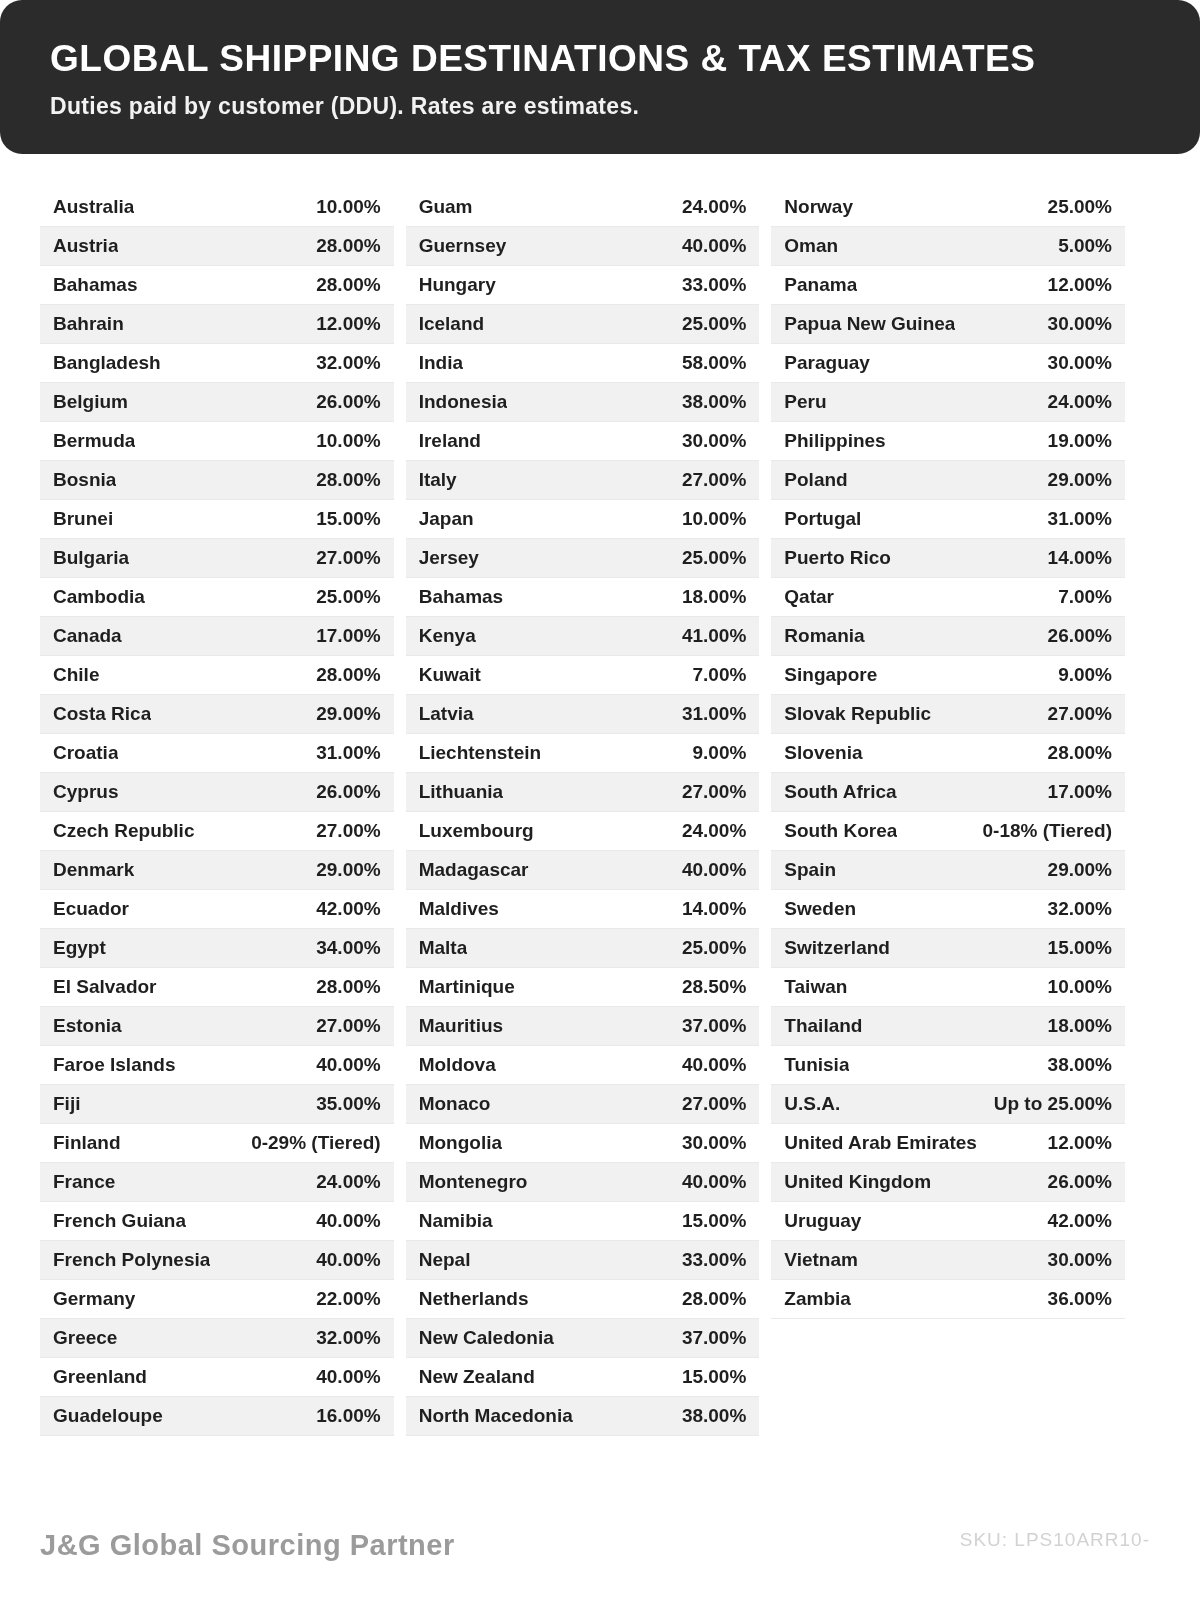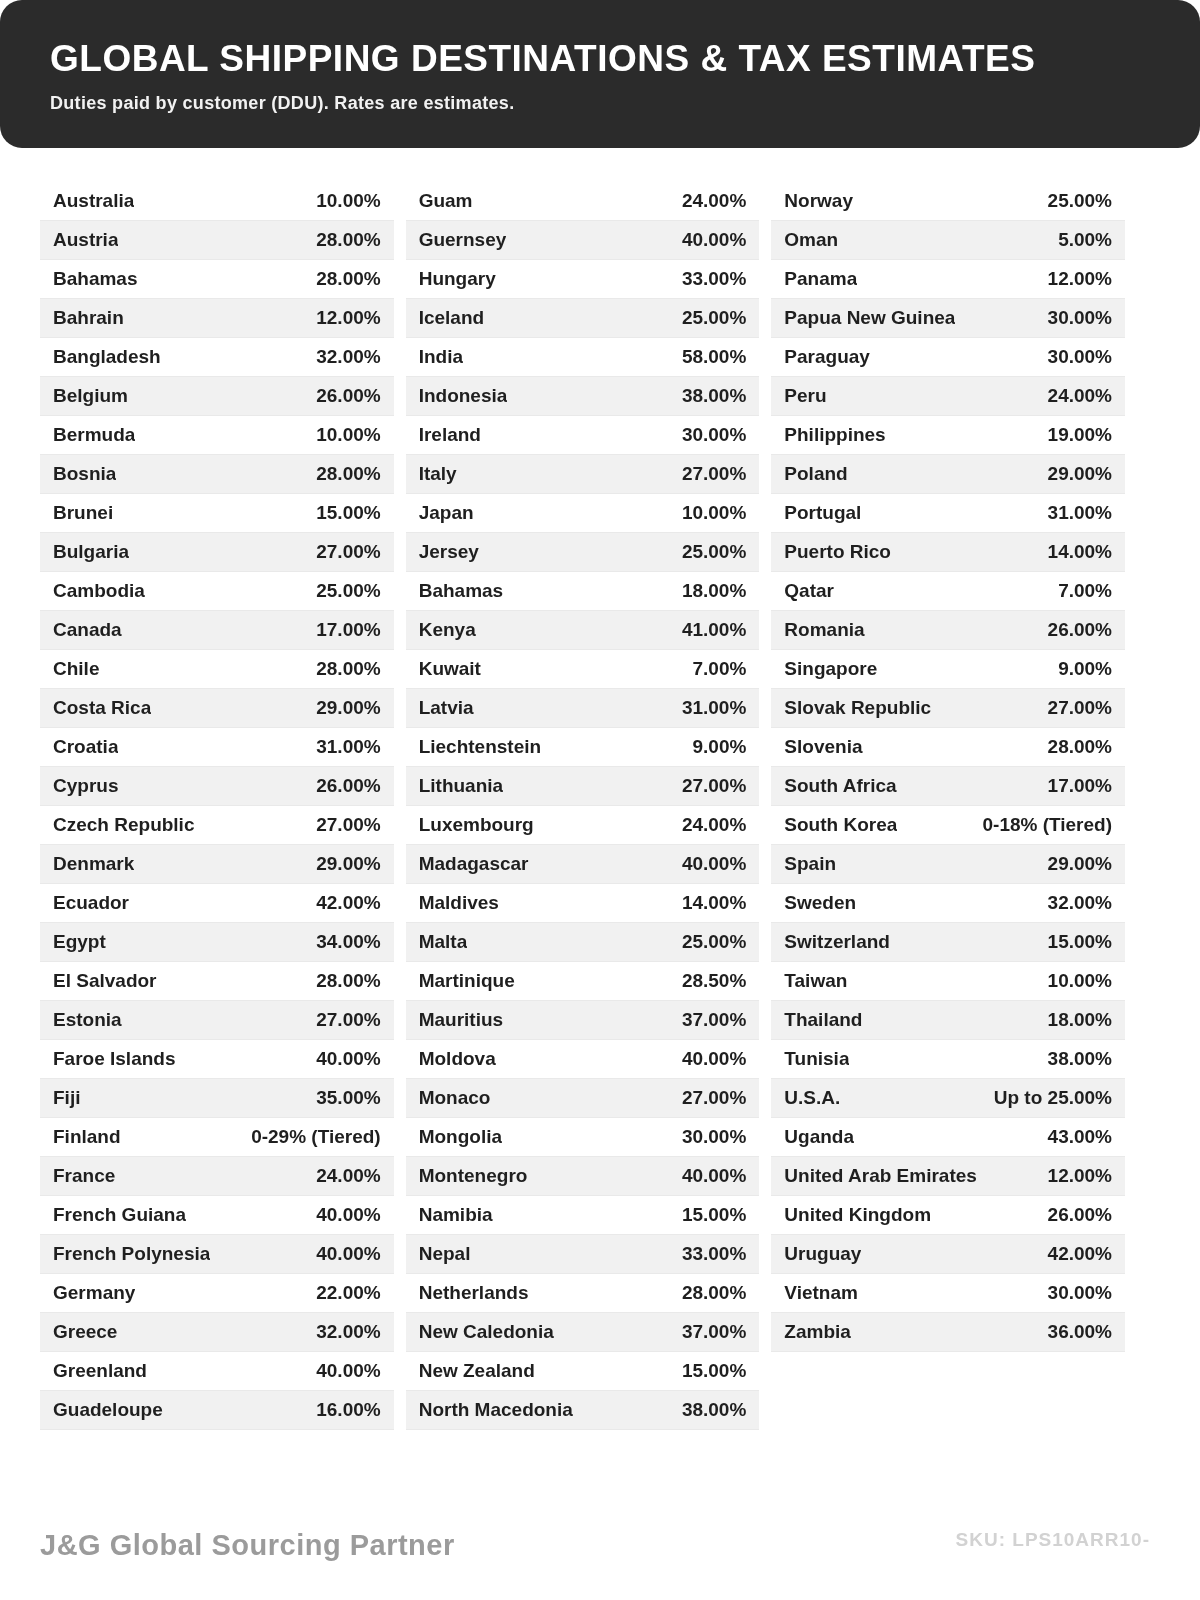--- a/index.html
+++ b/index.html
@@ -22,21 +22,21 @@
   }
   .header .title {
     font-size: 37px;
     font-weight: bold;
     letter-spacing: 0.5px;
     color: #ffffff;
     white-space: nowrap;
   }
   .header .subtitle {
     margin-top: 13px;
-    font-size: 18px;
+    font-size: 23px;
     font-weight: bold;
     color: #f2f2f2;
     letter-spacing: 0.3px;
   }
 
   .columns {
     display: flex;
     gap: 12px;
     margin: 34px 75px 0 40px;
   }
@@ -77,21 +77,21 @@
     align-items: flex-start;
   }
   .footer .brand {
     font-size: 29px;
     font-weight: bold;
     color: #9b9b9b;
     letter-spacing: 0.5px;
   }
   .footer .sku {
     font-size: 19px;
-    font-weight: bold;
+    font-weight: normal;
     color: #d2d2d2;
     letter-spacing: 1px;
     padding-bottom: 4px;
   }
 </style>
 </head>
 <body>
 
 <div class="page">
 
@@ -452,24 +452,20 @@
         </div>
         <div class="row">
           <span class="country">Tunisia</span>
           <span class="rate">38.00%</span>
         </div>
         <div class="row">
           <span class="country">U.S.A.</span>
           <span class="rate">Up to 25.00%</span>
         </div>
         <div class="row">
-          <span class="country">Uganda</span>
-          <span class="rate">43.00%</span>
-        </div>
-        <div class="row">
           <span class="country">United Arab Emirates</span>
           <span class="rate">12.00%</span>
         </div>
         <div class="row">
           <span class="country">United Kingdom</span>
           <span class="rate">26.00%</span>
         </div>
         <div class="row">
           <span class="country">Uruguay</span>
           <span class="rate">42.00%</span>

